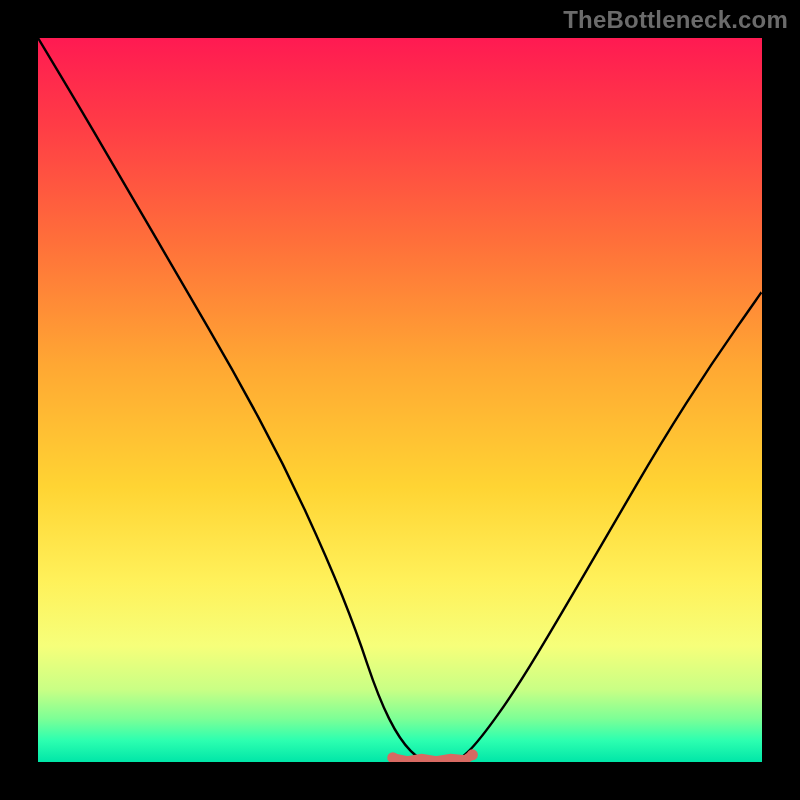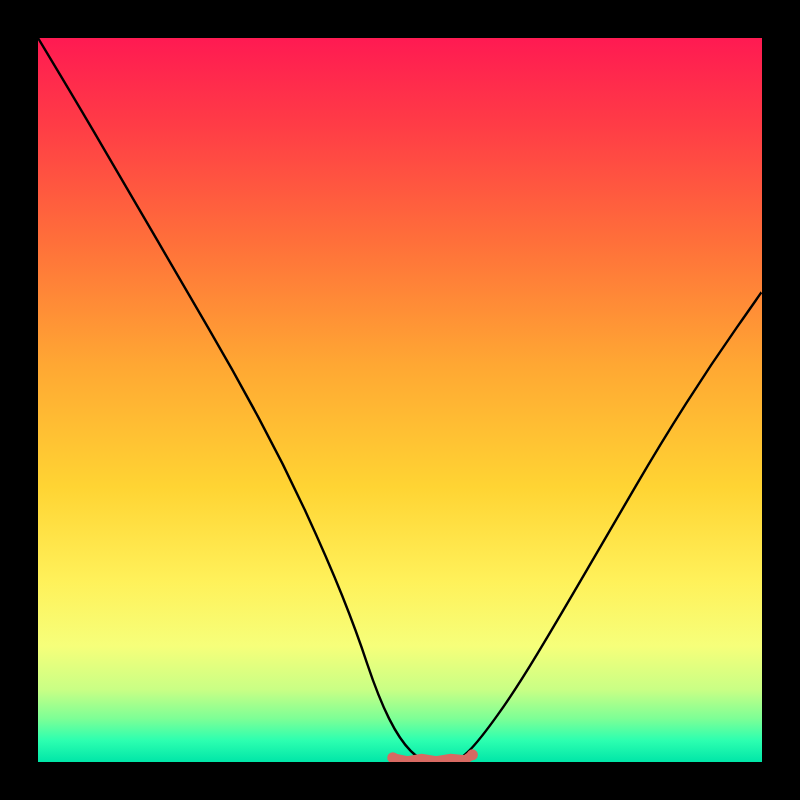--- a/index.html
+++ b/index.html
@@ -54,20 +54,21 @@
   }
   svg.overlay {
     position: absolute;
     inset: 0;
   }
 </style>
 </head>
 <body>
 
 <div class="frame">
+  <div class="watermark">TheBottleneck.com</div>
 
   <div class="plot">
     <div class="gradient"></div>
     <svg class="overlay" viewBox="0 0 724 724" preserveAspectRatio="none">
       <g>
         <path id="curve-path" fill="none" stroke="#000" stroke-width="2.4" d="M 0.0 0.0 Q 0.0 0.0 21.7 36.2 Q 43.4 72.4 68.8 115.8 Q 94.1 159.3 119.5 202.7 Q 144.8 246.2 170.1 289.6 Q 195.5 333.0 220.8 380.1 Q 246.2 427.2 267.9 474.2 Q 289.6 521.3 304.1 557.5 Q 318.6 593.7 329.4 626.3 Q 340.3 658.8 351.1 680.6 Q 362.0 702.3 372.9 713.1 Q 383.7 724.0 394.6 724.0 Q 405.4 724.0 412.7 724.0 Q 419.9 724.0 430.8 713.1 Q 441.6 702.3 459.7 676.9 Q 477.8 651.6 499.6 615.4 Q 521.3 579.2 546.6 535.8 Q 572.0 492.3 597.3 448.9 Q 622.6 405.4 648.0 365.6 Q 673.3 325.8 698.7 289.6 T 724.0 253.4"></path>
       </g>
       <g id="flat-marker" stroke="#d86a62" stroke-width="9" stroke-linecap="round" fill="none">
           <path d="M 354.8 719.7 L 369.2 722.6 L 383.7 720.4 L 398.2 722.6 L 412.7 720.4 L 427.2 721.8 L 434.4 716.8"></path>
           <circle cx="354.8" cy="719.7" r="5.5" fill="#d86a62" stroke="none"></circle>

